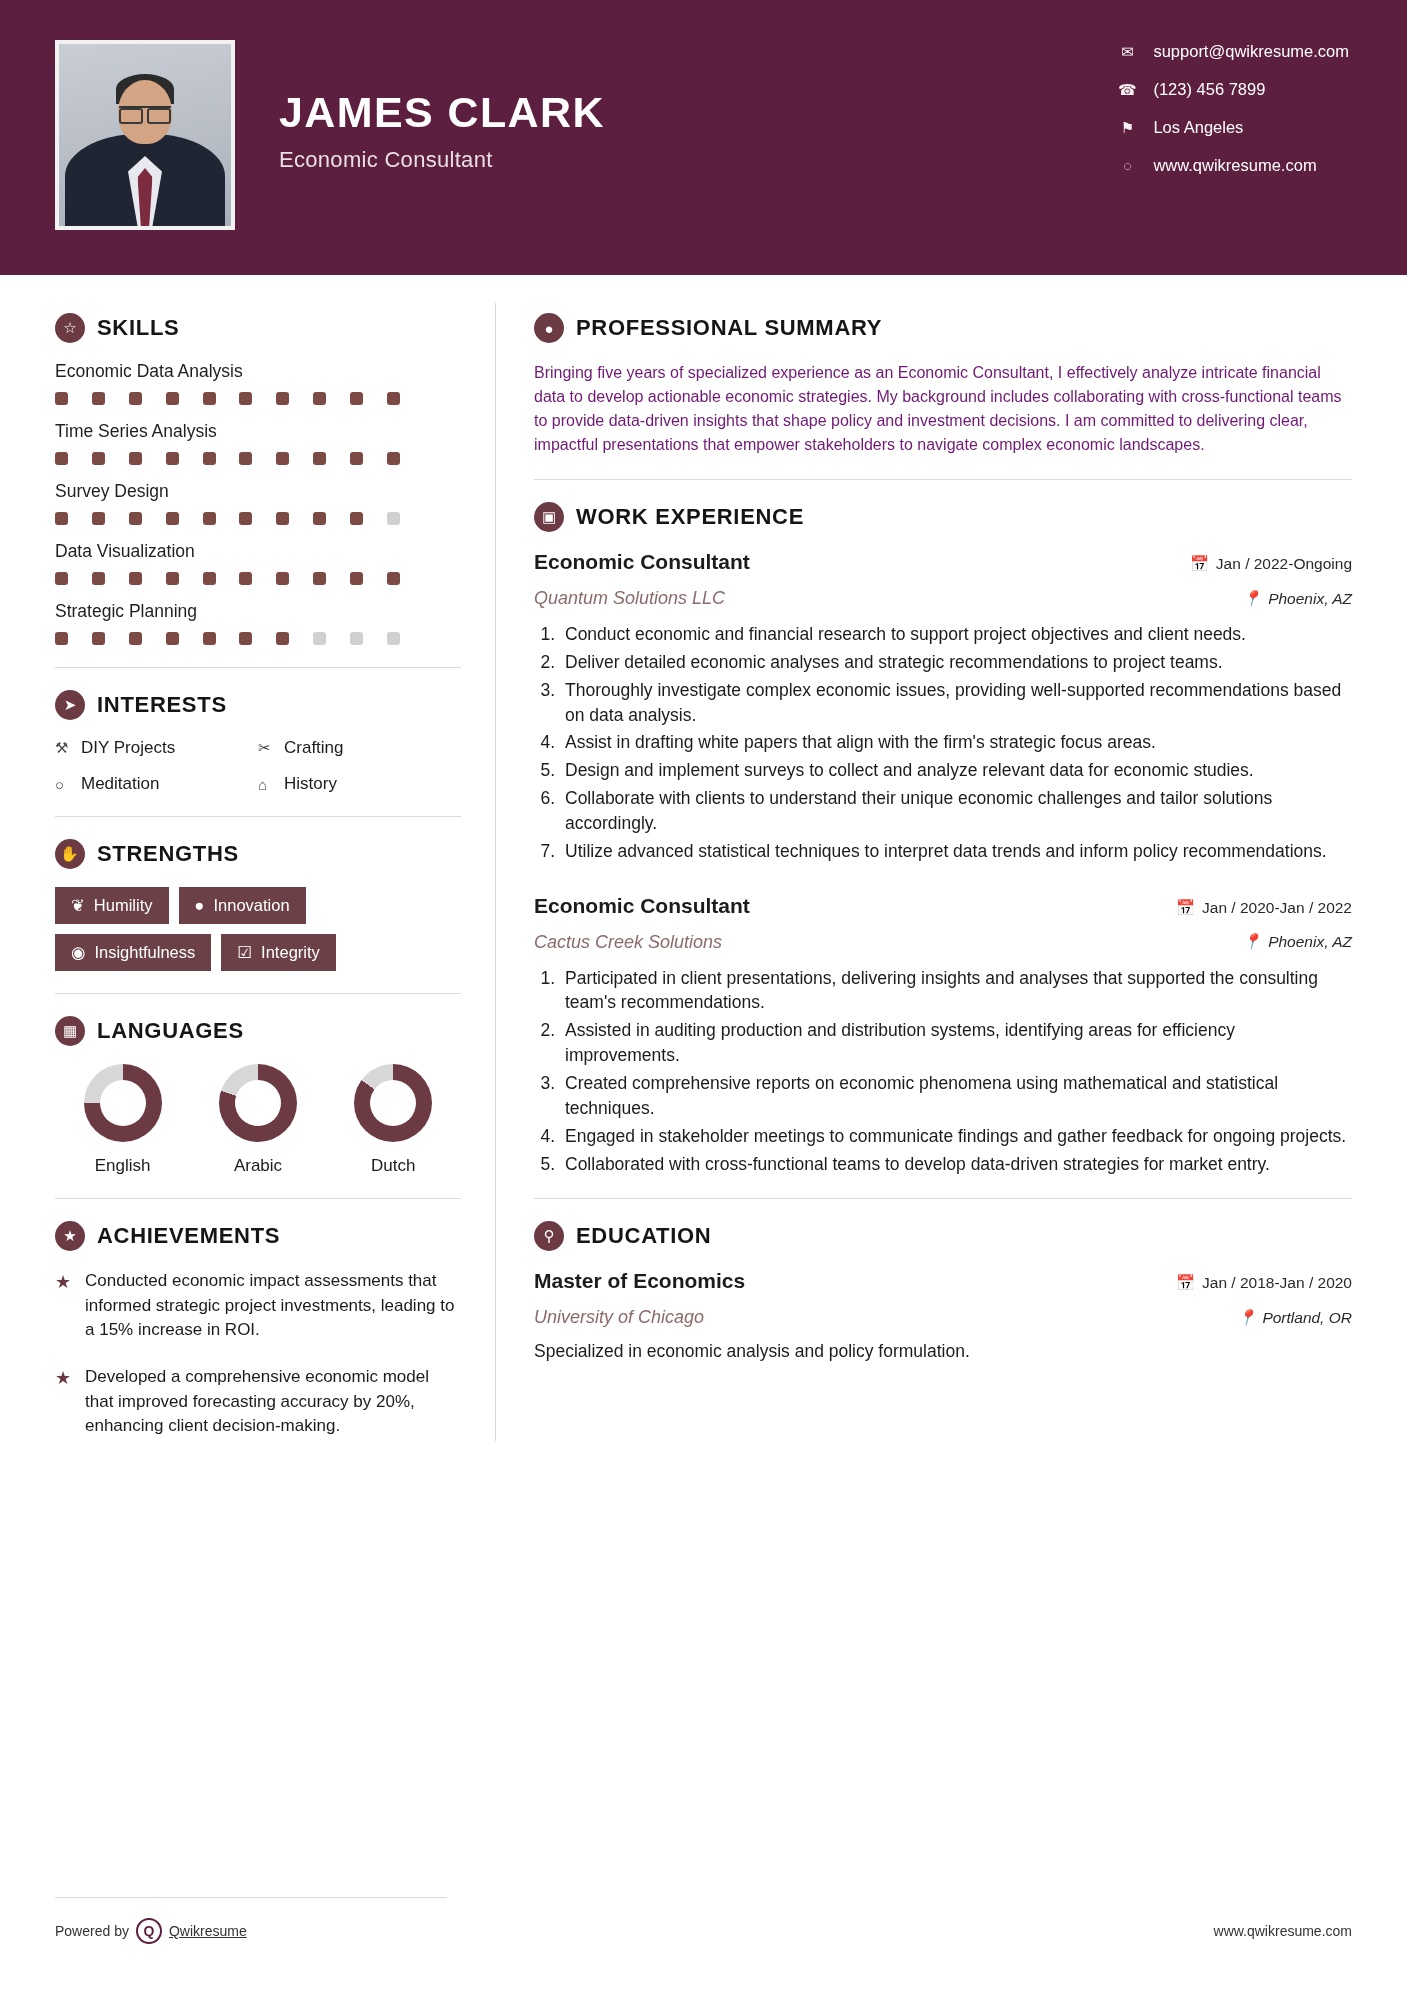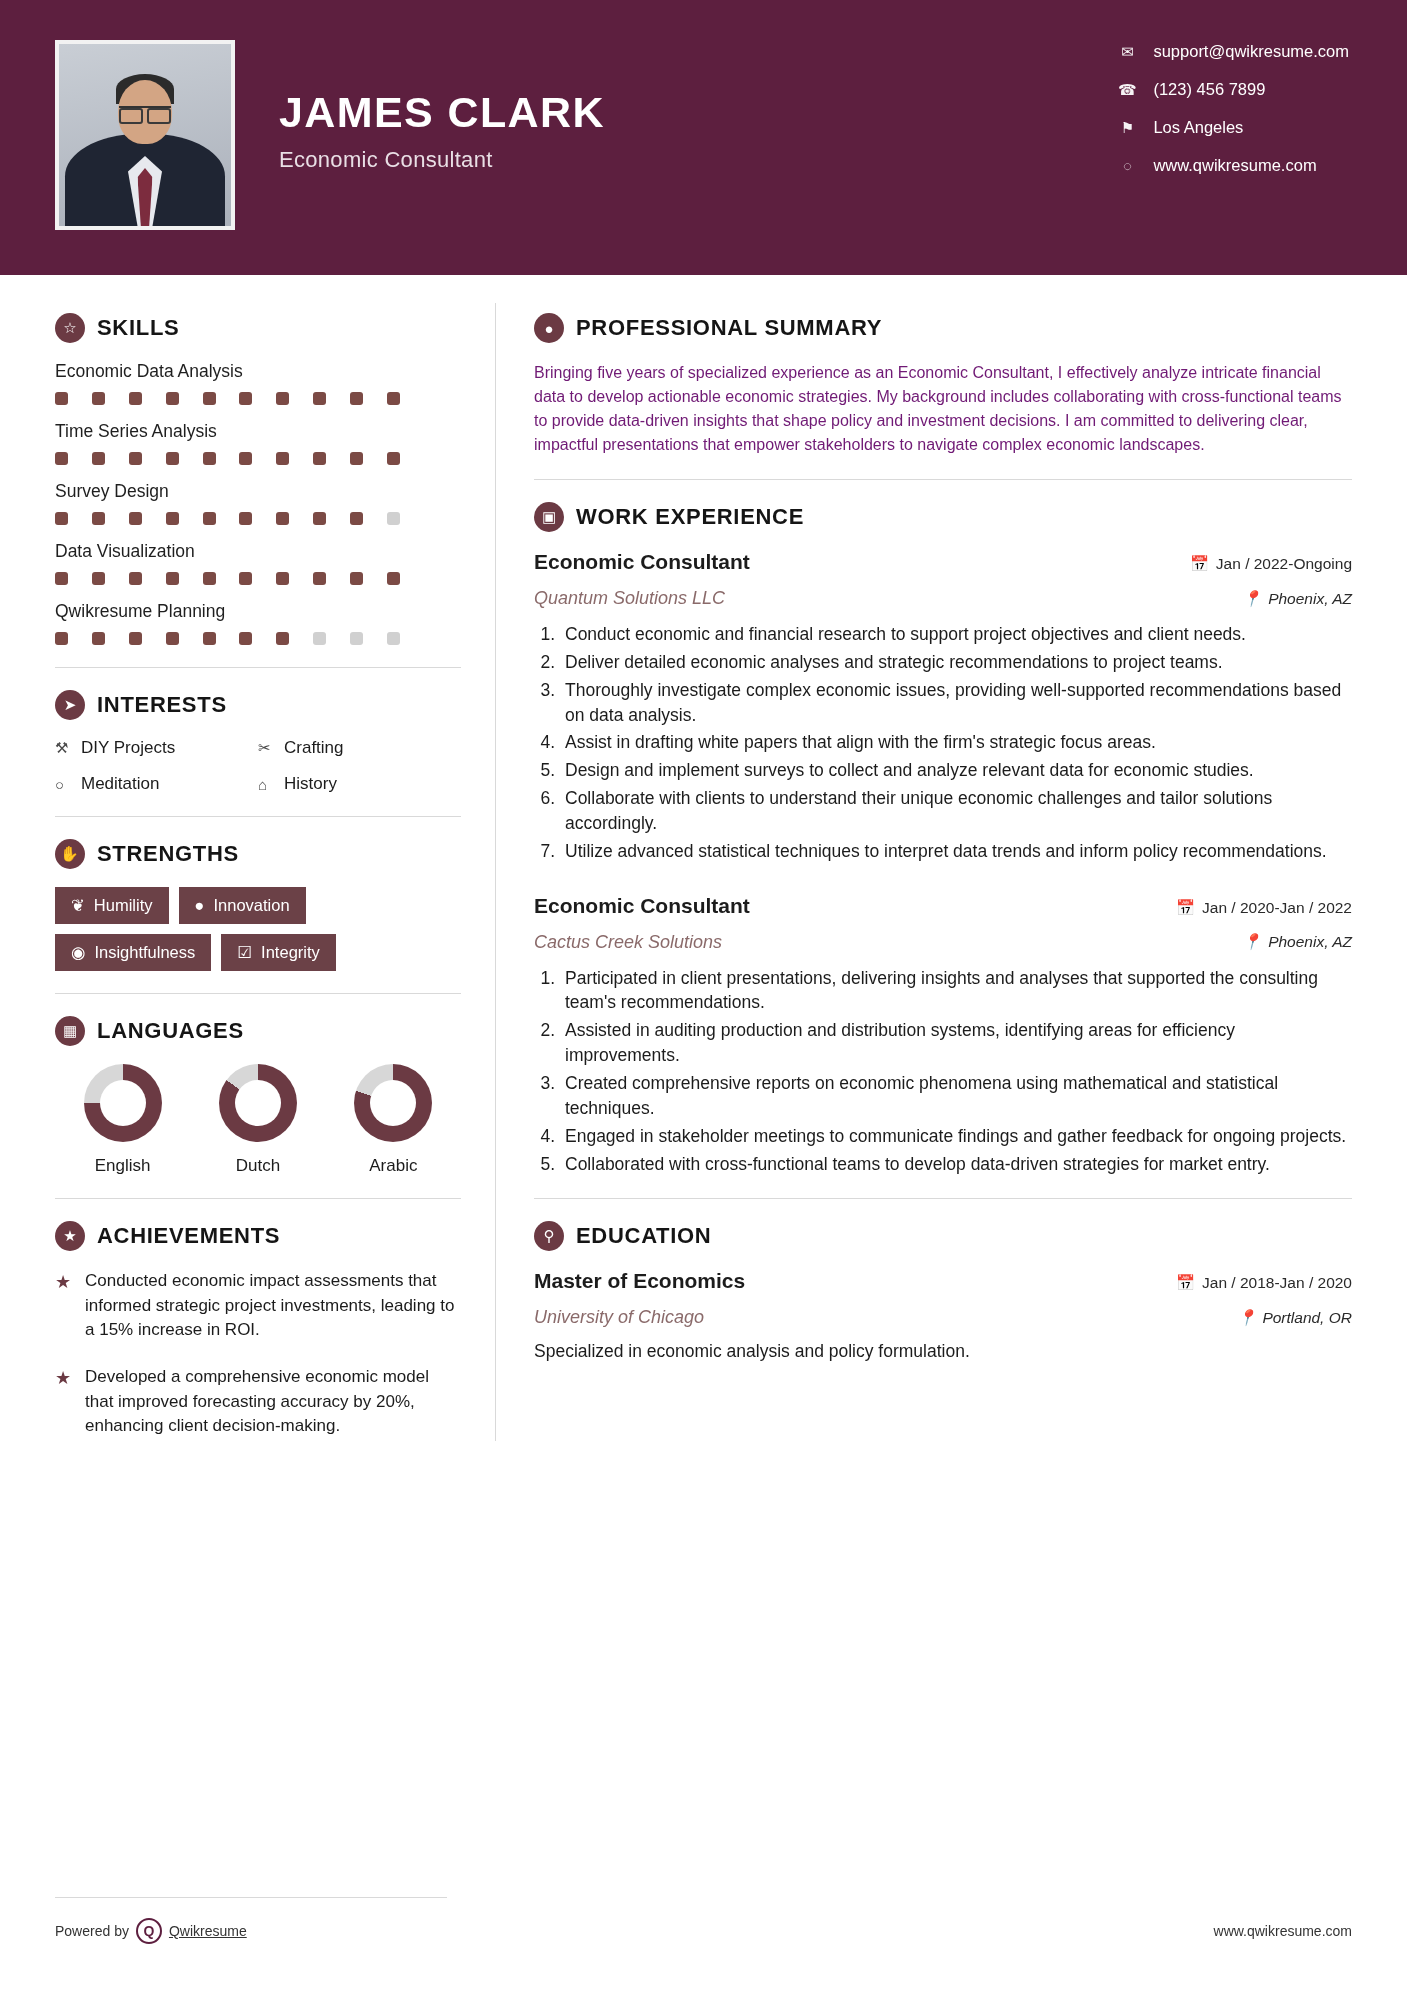--- a/index.html
+++ b/index.html
@@ -438,21 +438,21 @@
               <span class="dot"></span>
               <span class="dot"></span>
               <span class="dot"></span>
               <span class="dot"></span>
               <span class="dot"></span>
               <span class="dot"></span>
               <span class="dot"></span>
               <span class="dot"></span>
               <span class="dot"></span>
             </div>
-            <div class="skill-name">Qwikresume Planning</div>
+            <div class="skill-name">Strategic Planning</div>
             <div class="dots">
               <span class="dot"></span>
               <span class="dot"></span>
               <span class="dot"></span>
               <span class="dot"></span>
               <span class="dot"></span>
               <span class="dot"></span>
               <span class="dot"></span>
               <span class="dot off"></span>
               <span class="dot off"></span>
@@ -521,26 +521,26 @@
         <div class="sec-head">
           <div class="sec-ic">▦</div>
           <div class="sec-title">LANGUAGES</div>
         </div>
         <div class="langs" id="languages-list">
             <div class="lang">
               <div class="ring" style="background: conic-gradient(rgb(107, 58, 67) 0deg, rgb(107, 58, 67) 270deg, rgb(215, 215, 215) 270deg, rgb(215, 215, 215) 360deg);"></div>
               <div class="lang-name">English</div>
             </div>
             <div class="lang">
+              <div class="ring" style="background: conic-gradient(rgb(107, 58, 67) 0deg, rgb(107, 58, 67) 288deg, rgb(215, 215, 215) 288deg, rgb(215, 215, 215) 360deg);"></div>
+              <div class="lang-name">Arabic</div>
+            </div>
+            <div class="lang">
               <div class="ring" style="background: conic-gradient(rgb(107, 58, 67) 0deg, rgb(107, 58, 67) 306deg, rgb(215, 215, 215) 306deg, rgb(215, 215, 215) 360deg);"></div>
               <div class="lang-name">Dutch</div>
-            </div>
-            <div class="lang">
-              <div class="ring" style="background: conic-gradient(rgb(107, 58, 67) 0deg, rgb(107, 58, 67) 288deg, rgb(215, 215, 215) 288deg, rgb(215, 215, 215) 360deg);"></div>
-              <div class="lang-name">Arabic</div>
             </div>
           </div>
       </div>
 
       <div class="hr"></div>
 
       <div>
         <div class="sec-head">
           <div class="sec-ic">★</div>
           <div class="sec-title">ACHIEVEMENTS</div>

